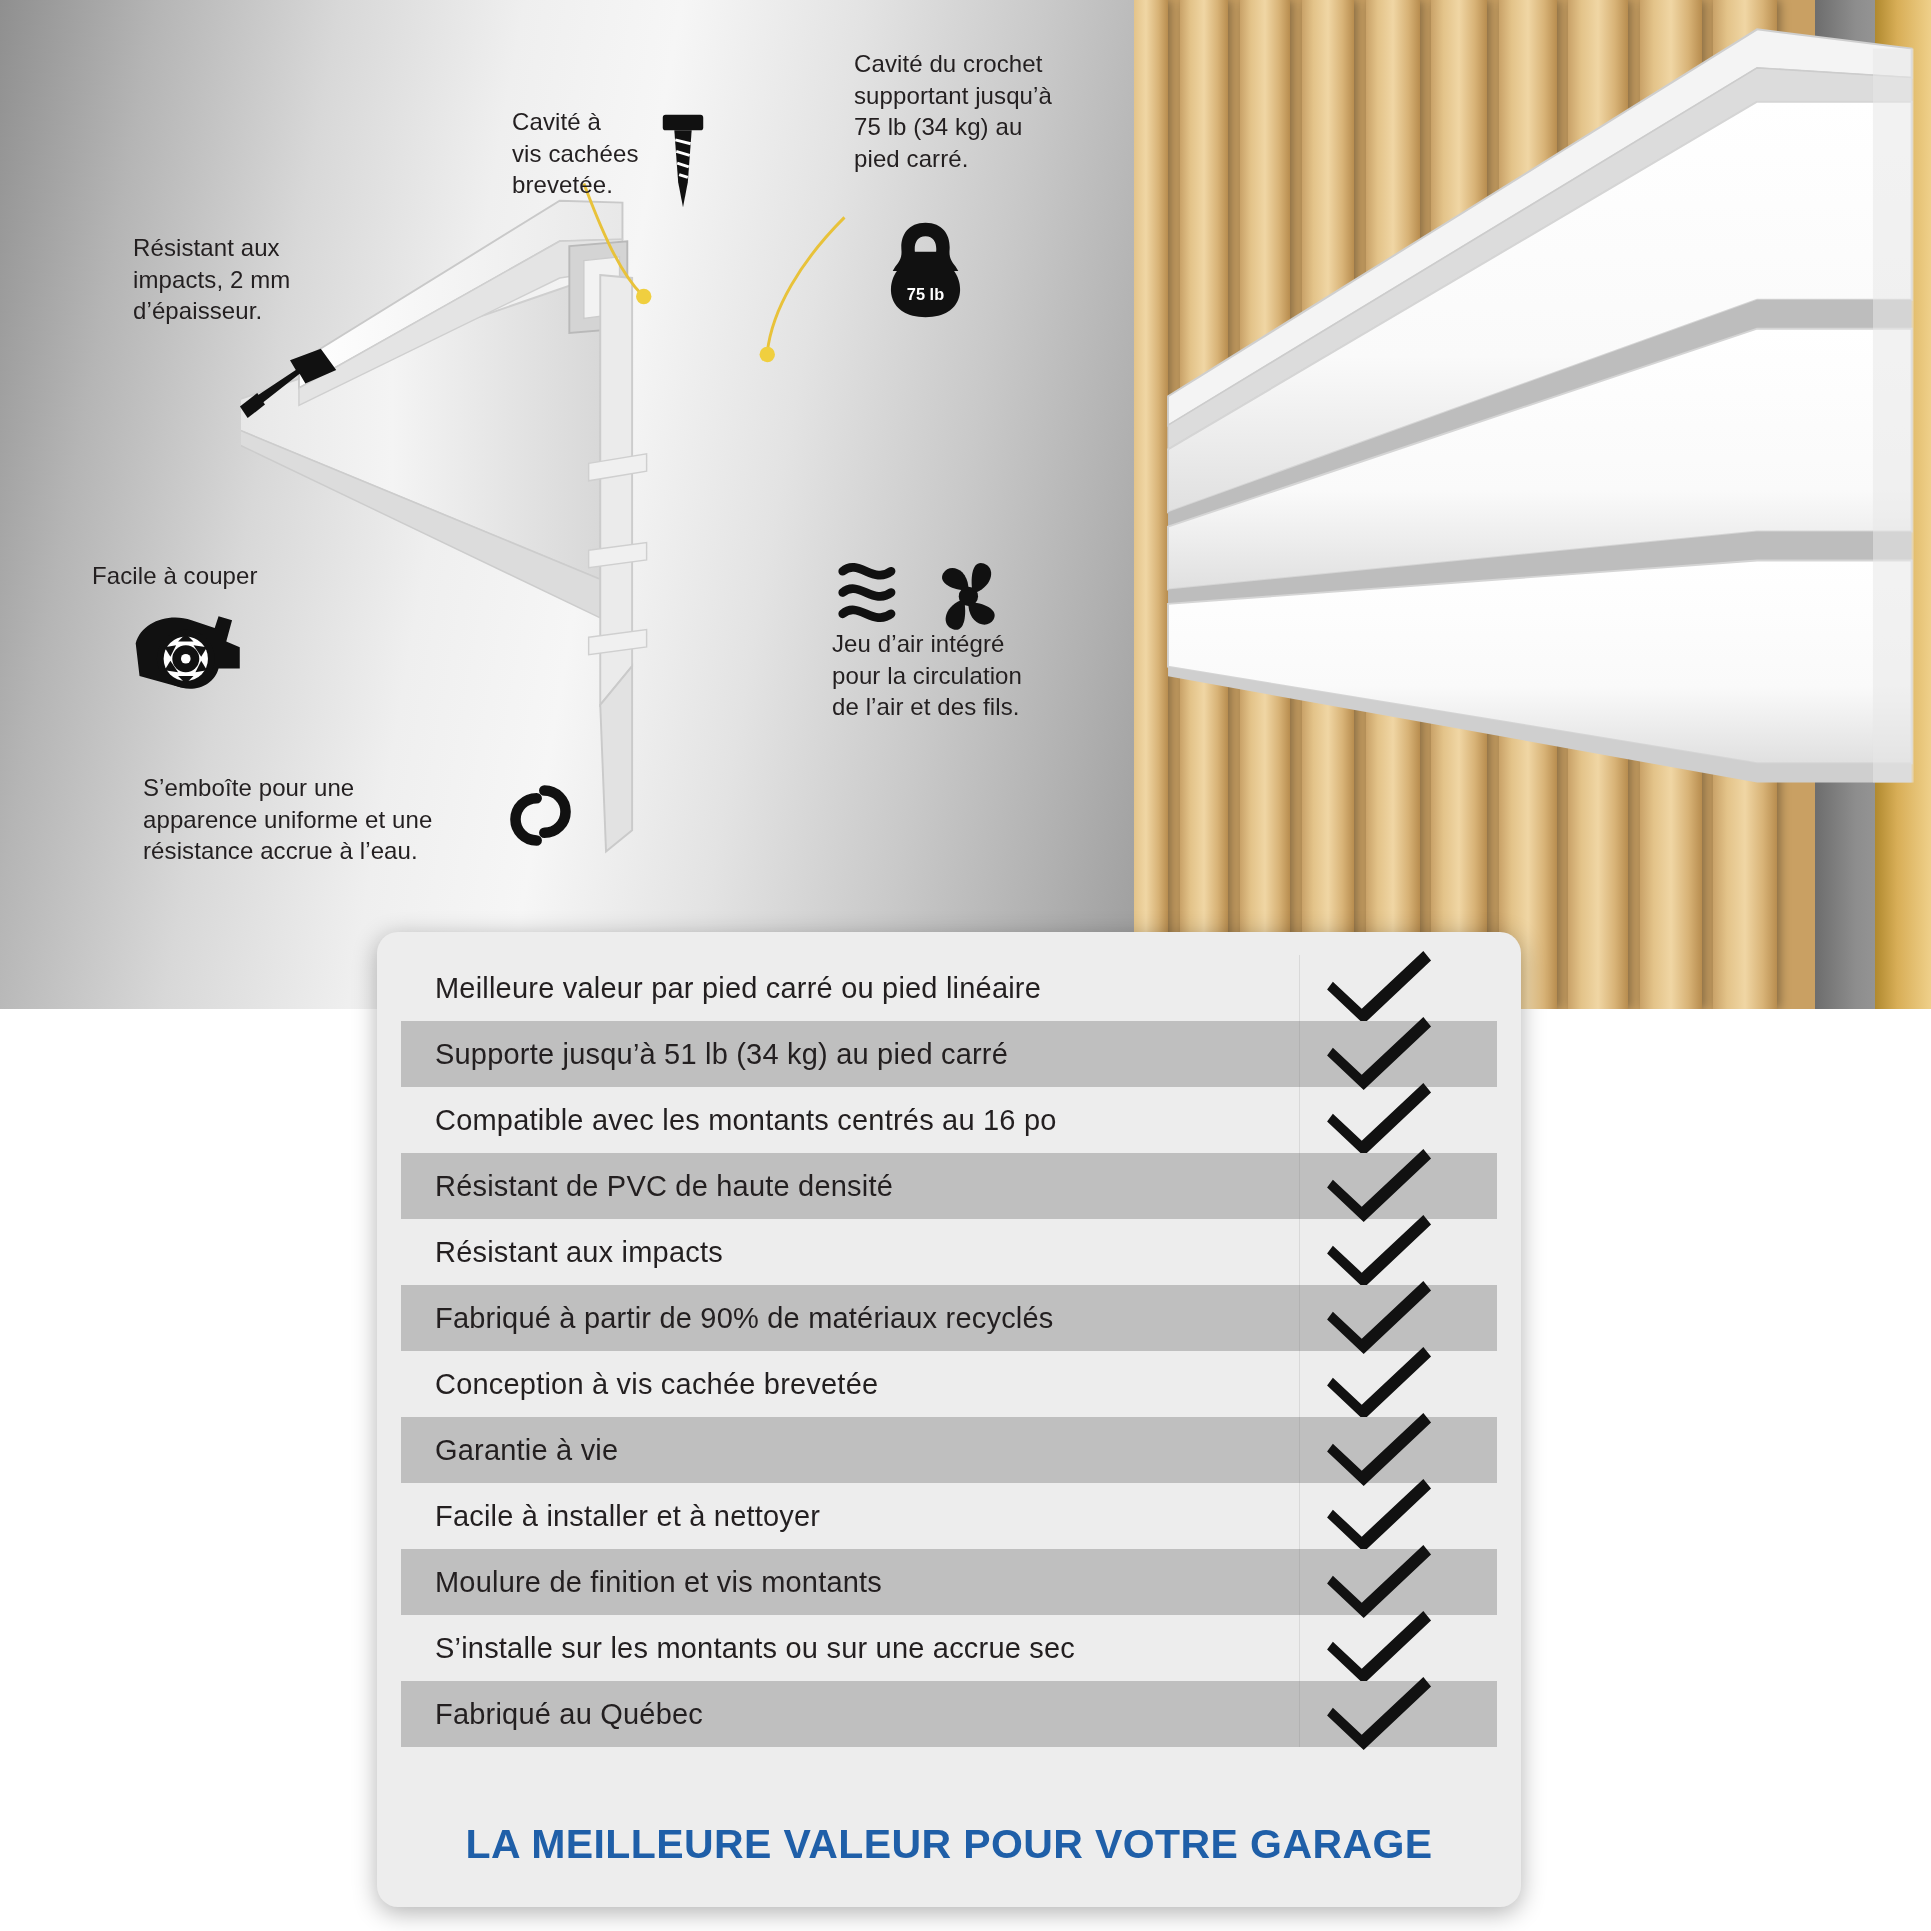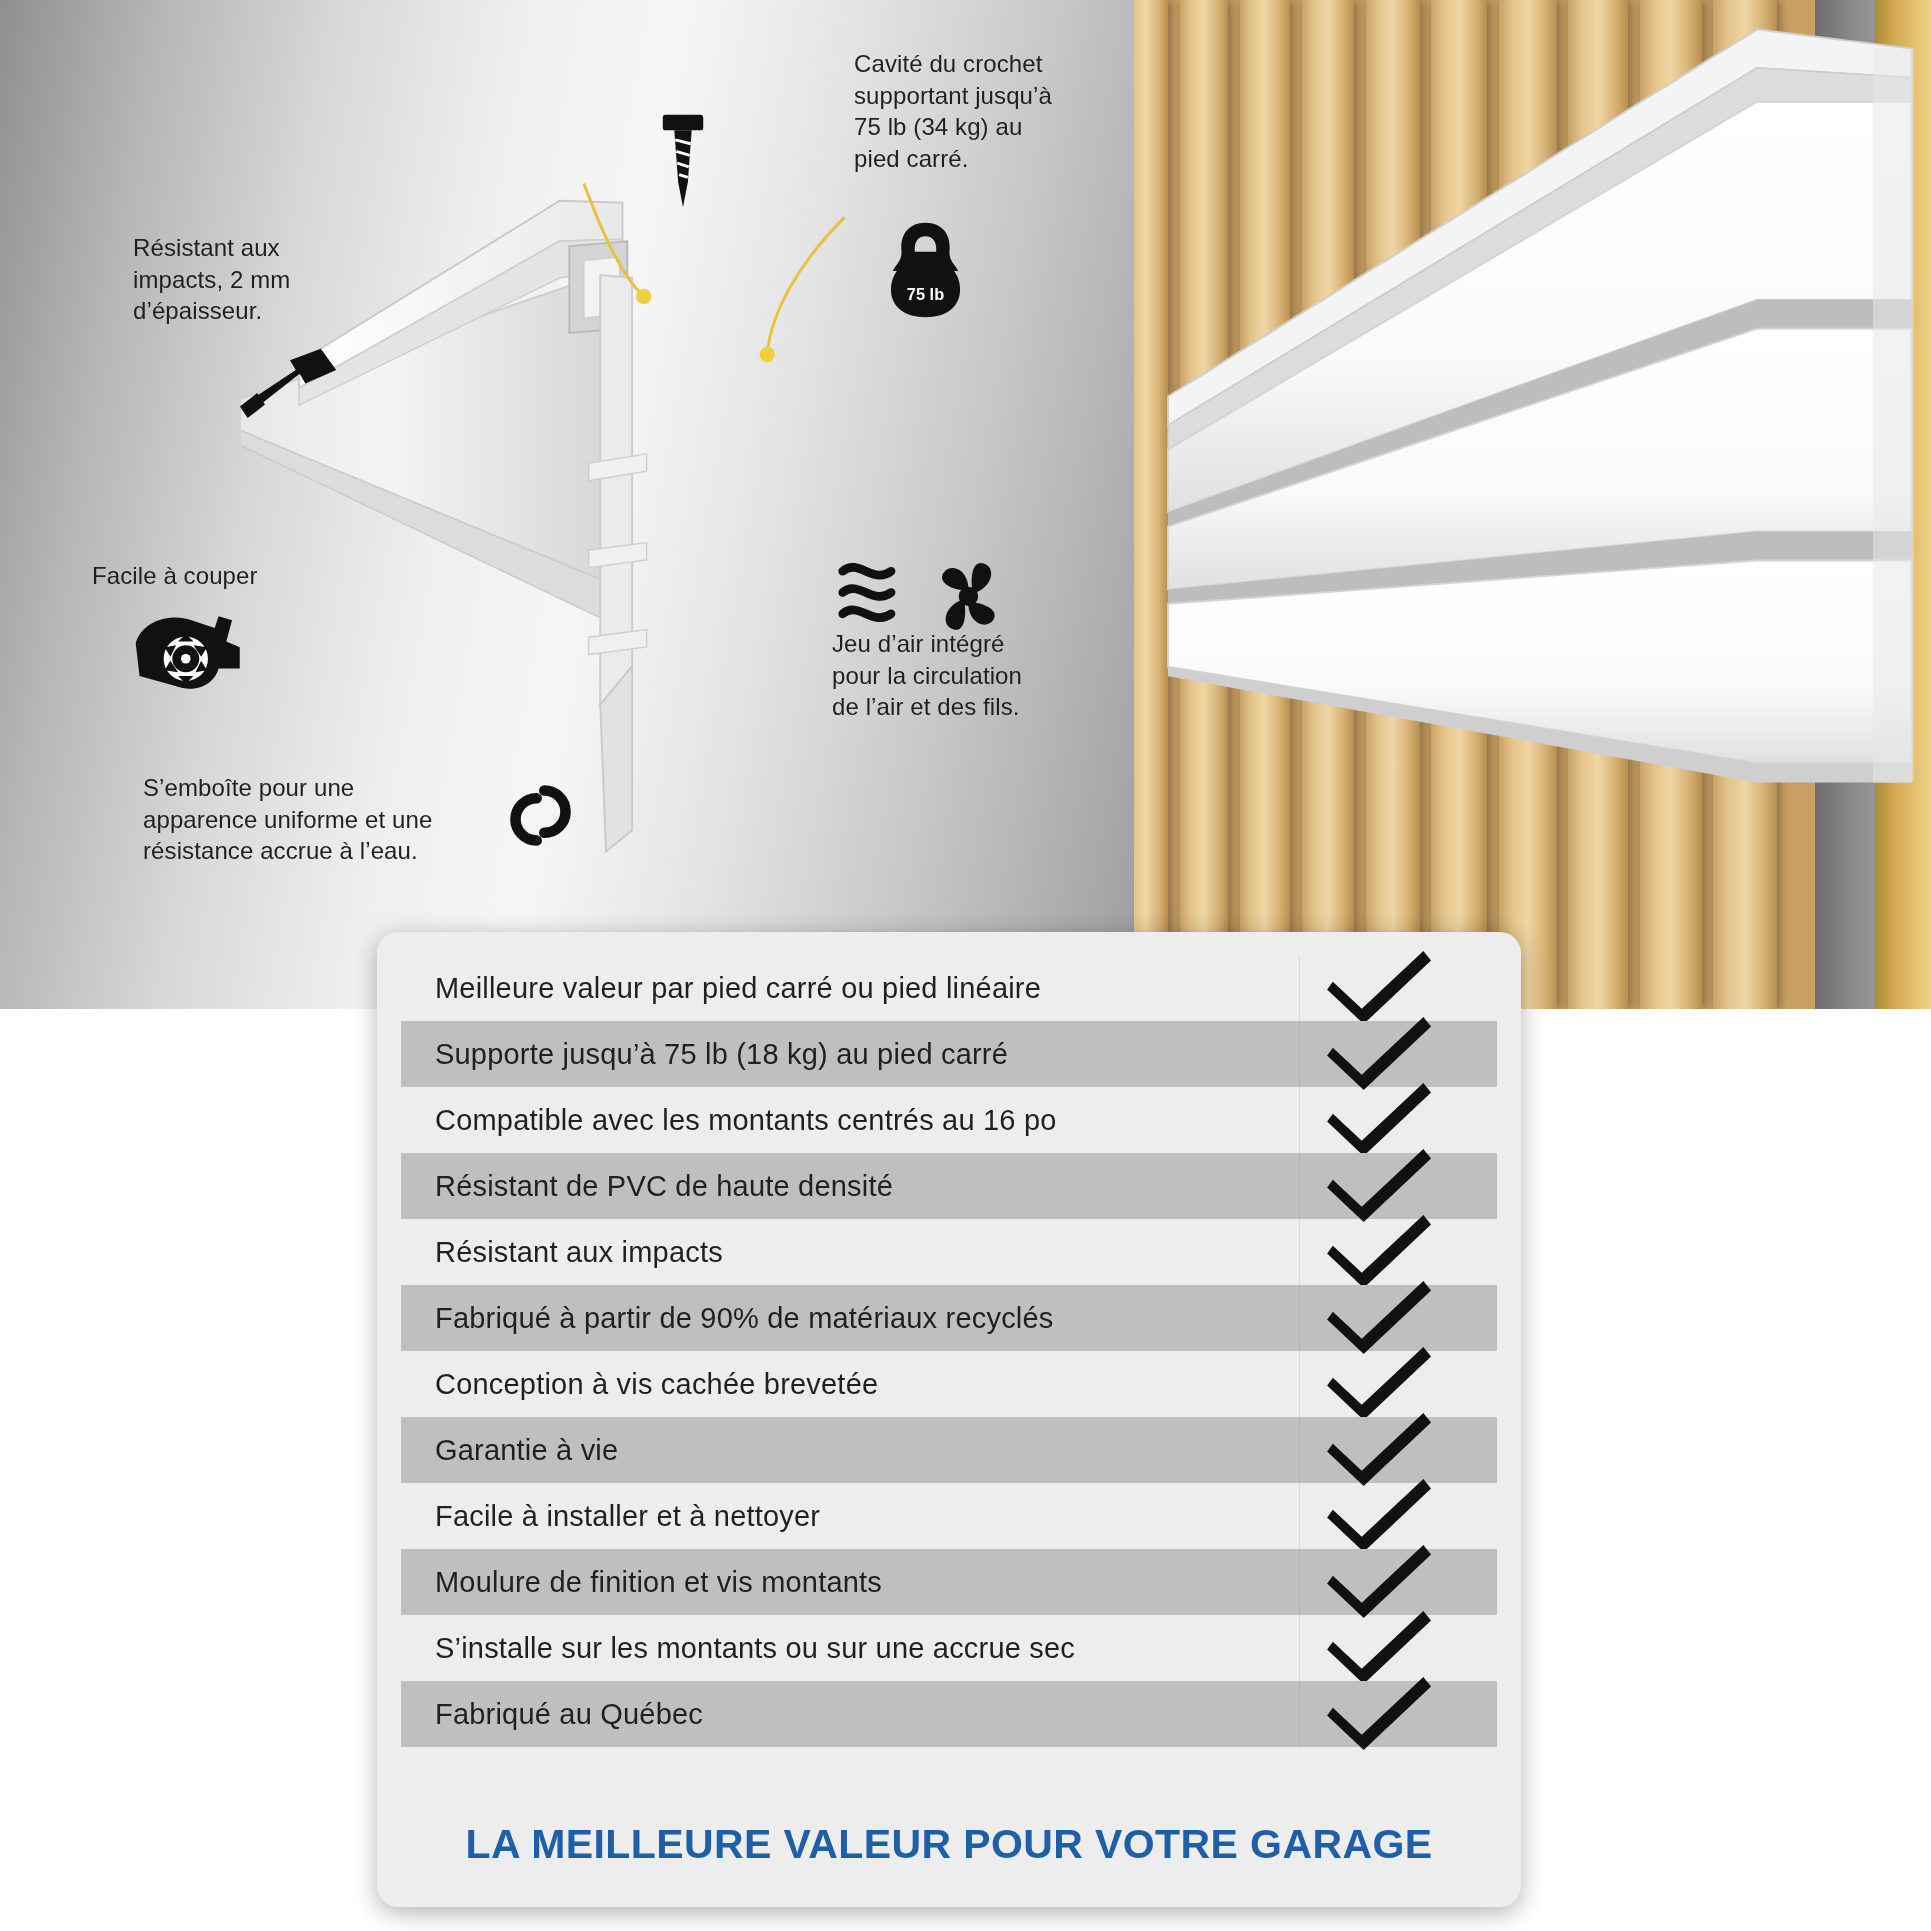--- a/index.html
+++ b/index.html
@@ -190,20 +190,23 @@
   </svg>
 
   <div class="callout left" style="left:133px;top:232px;width:232px;white-space:pre-line;">Résistant aux
 impacts, 2 mm
 d’épaisseur.</div>
   <svg class="icon-svg" style="left:232px;top:343px;" width="116" height="77" viewBox="0 0 120 80">
     <path d="M18,60 L66,28 L60,18 L92,6 L108,28 L76,42 L70,32 L24,68 Z" fill="#111111"></path>
     <path d="M8,66 L26,52 L34,64 L16,78 Z" fill="#111111"></path>
   </svg>
 
+  <div class="callout left" style="left:512px;top:106px;width:212px;white-space:pre-line;">Cavité à
+vis cachées
+brevetée.</div>
   <svg class="icon-svg" style="left:649px;top:111px;" width="68" height="106" viewBox="0 0 70 110">
     <rect x="14" y="4" width="42" height="16" rx="3" fill="#111111"></rect>
     <path d="M26,20 L44,20 L40,74 L35,100 L30,74 Z" fill="#111111"></path>
     <g stroke="#ffffff" stroke-width="3">
       <line x1="27" y1="30" x2="43" y2="34"></line>
       <line x1="28" y1="42" x2="42" y2="46"></line>
       <line x1="29" y1="54" x2="41" y2="58"></line>
       <line x1="31" y1="66" x2="40" y2="69"></line>
     </g>
   </svg>
@@ -270,21 +273,21 @@
 
     <div class="row">
       <div class="label">Meilleure valeur par pied carré ou pied linéaire</div>
       <div class="divider"></div>
       <svg class="check" viewBox="0 0 120 80">
           <path d="M10,34 L40,62 L104,2 L112,12 L42,78 L4,42 Z" fill="#111111"></path>
         </svg>
     </div>
 
     <div class="row alt">
-      <div class="label">Supporte jusqu’à 75 lb (18 kg) au pied carré</div>
+      <div class="label">Supporte jusqu’à 51 lb (34 kg) au pied carré</div>
       <div class="divider"></div>
       <svg class="check" viewBox="0 0 120 80">
           <path d="M10,34 L40,62 L104,2 L112,12 L42,78 L4,42 Z" fill="#111111"></path>
         </svg>
     </div>
 
     <div class="row">
       <div class="label">Compatible avec les montants centrés au 16 po</div>
       <div class="divider"></div>
       <svg class="check" viewBox="0 0 120 80">

